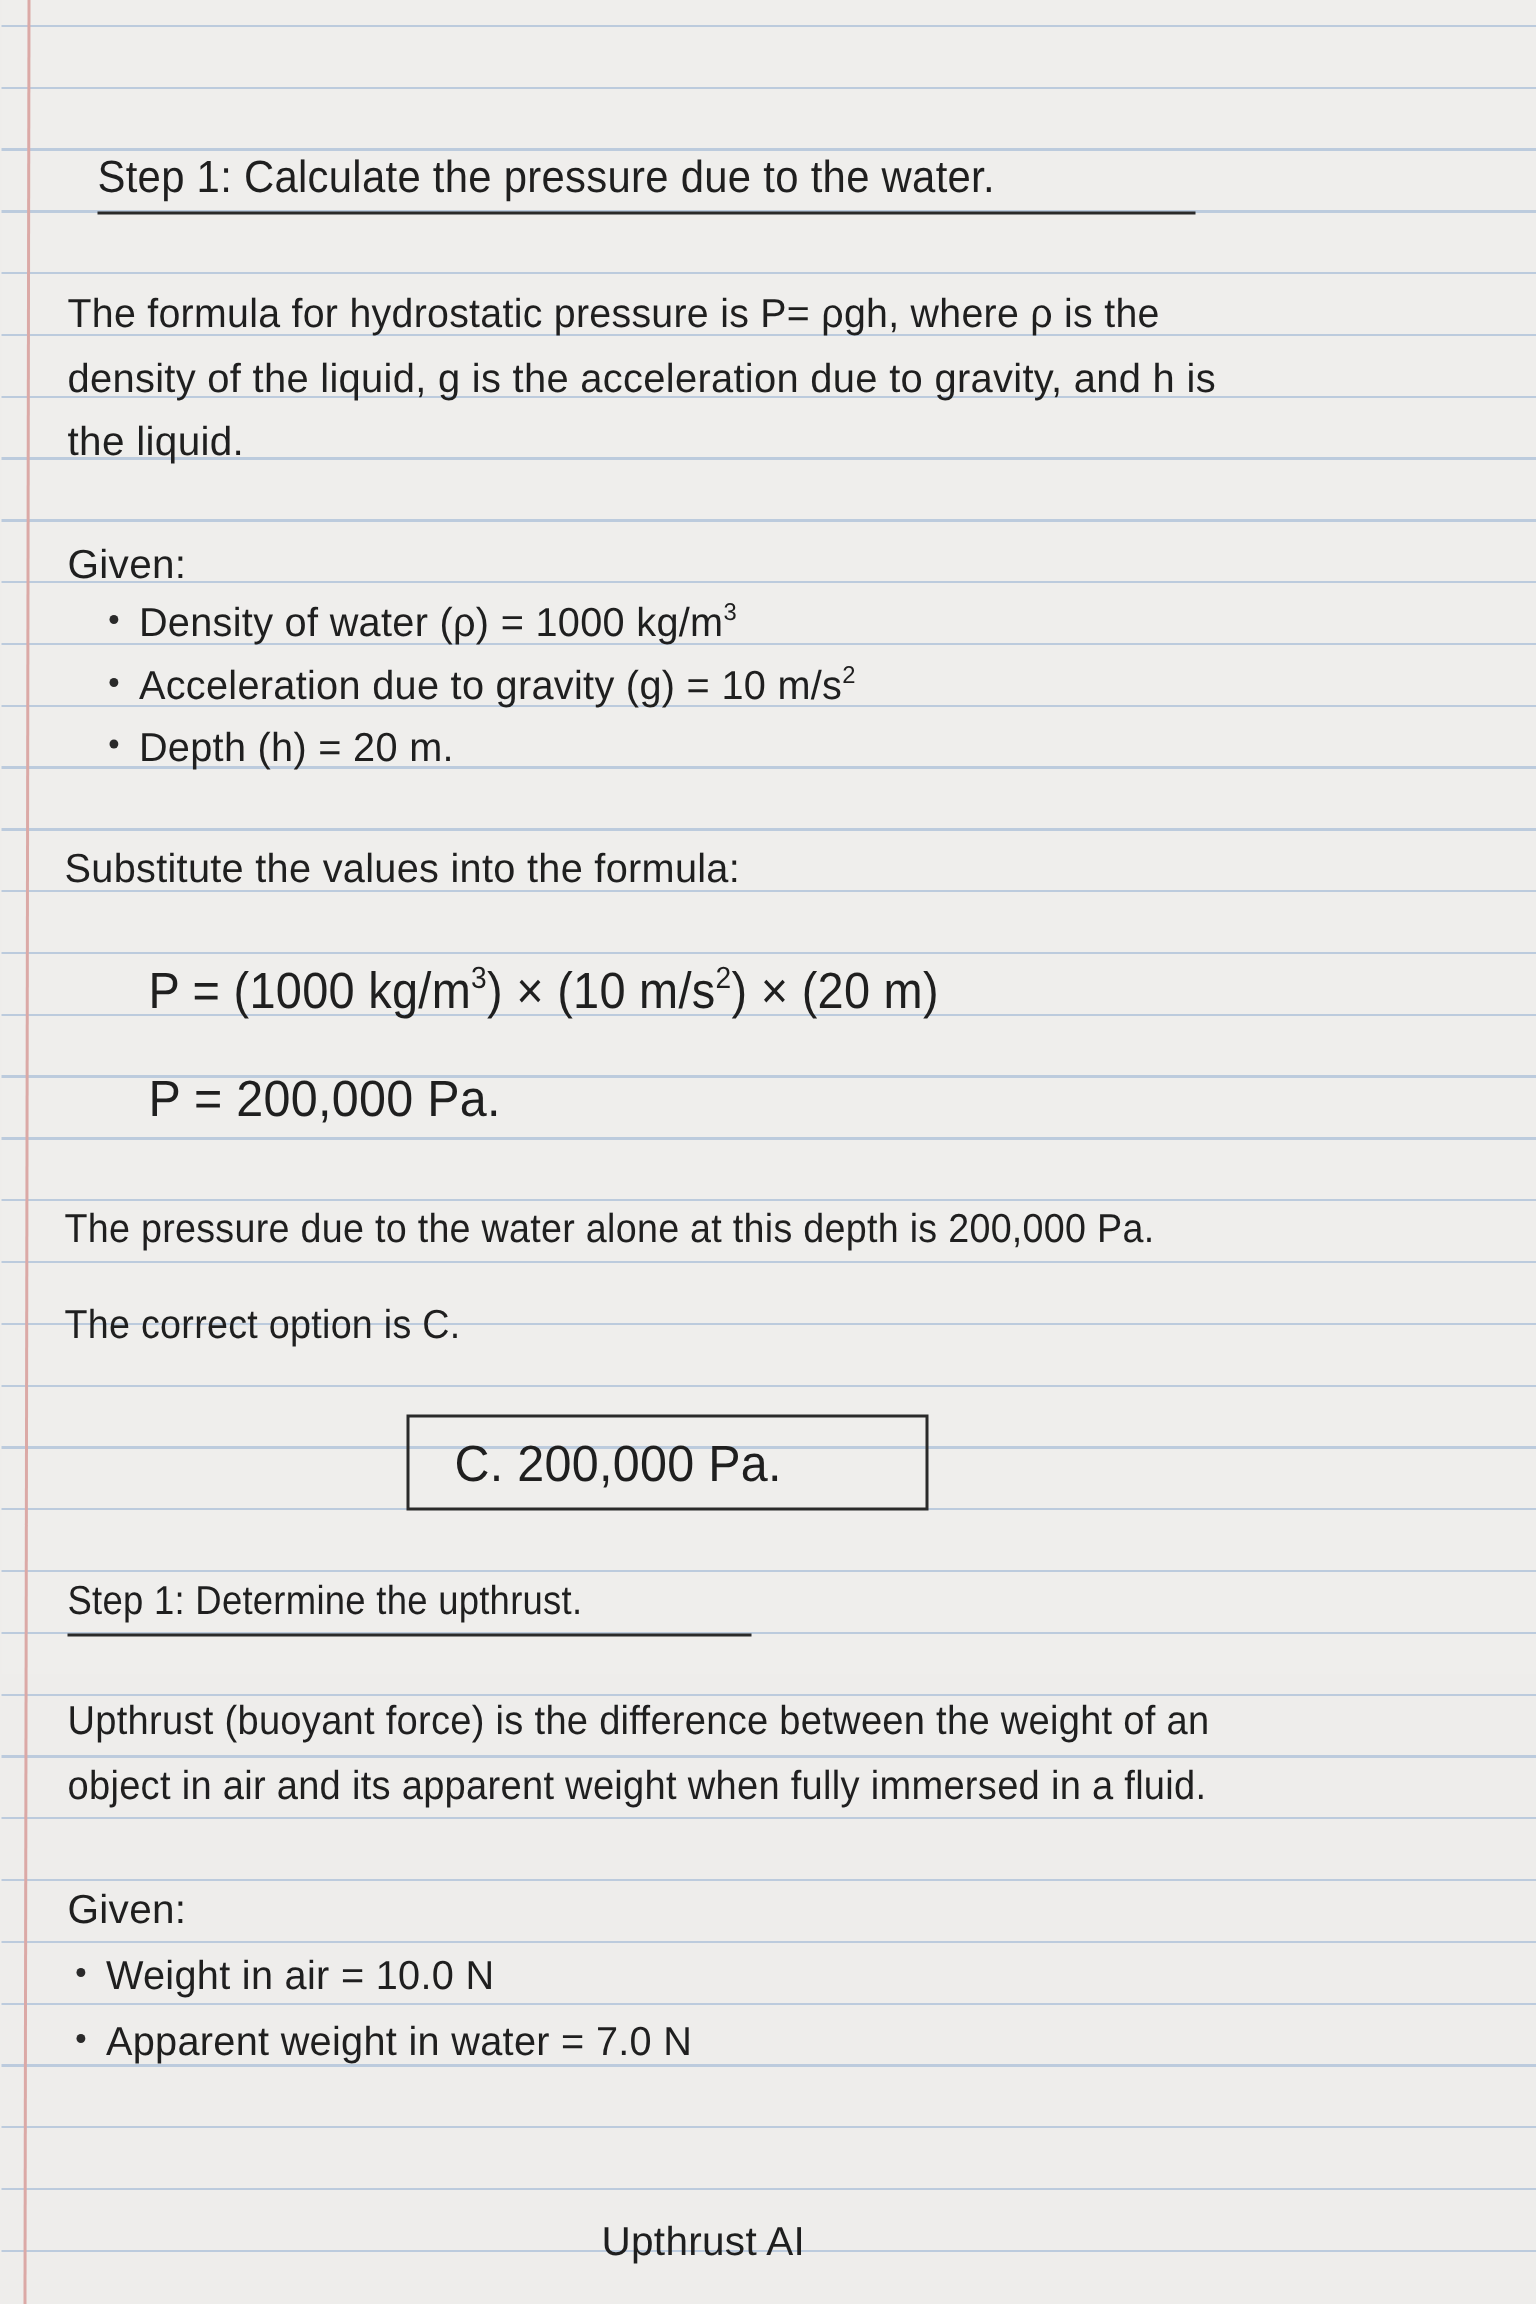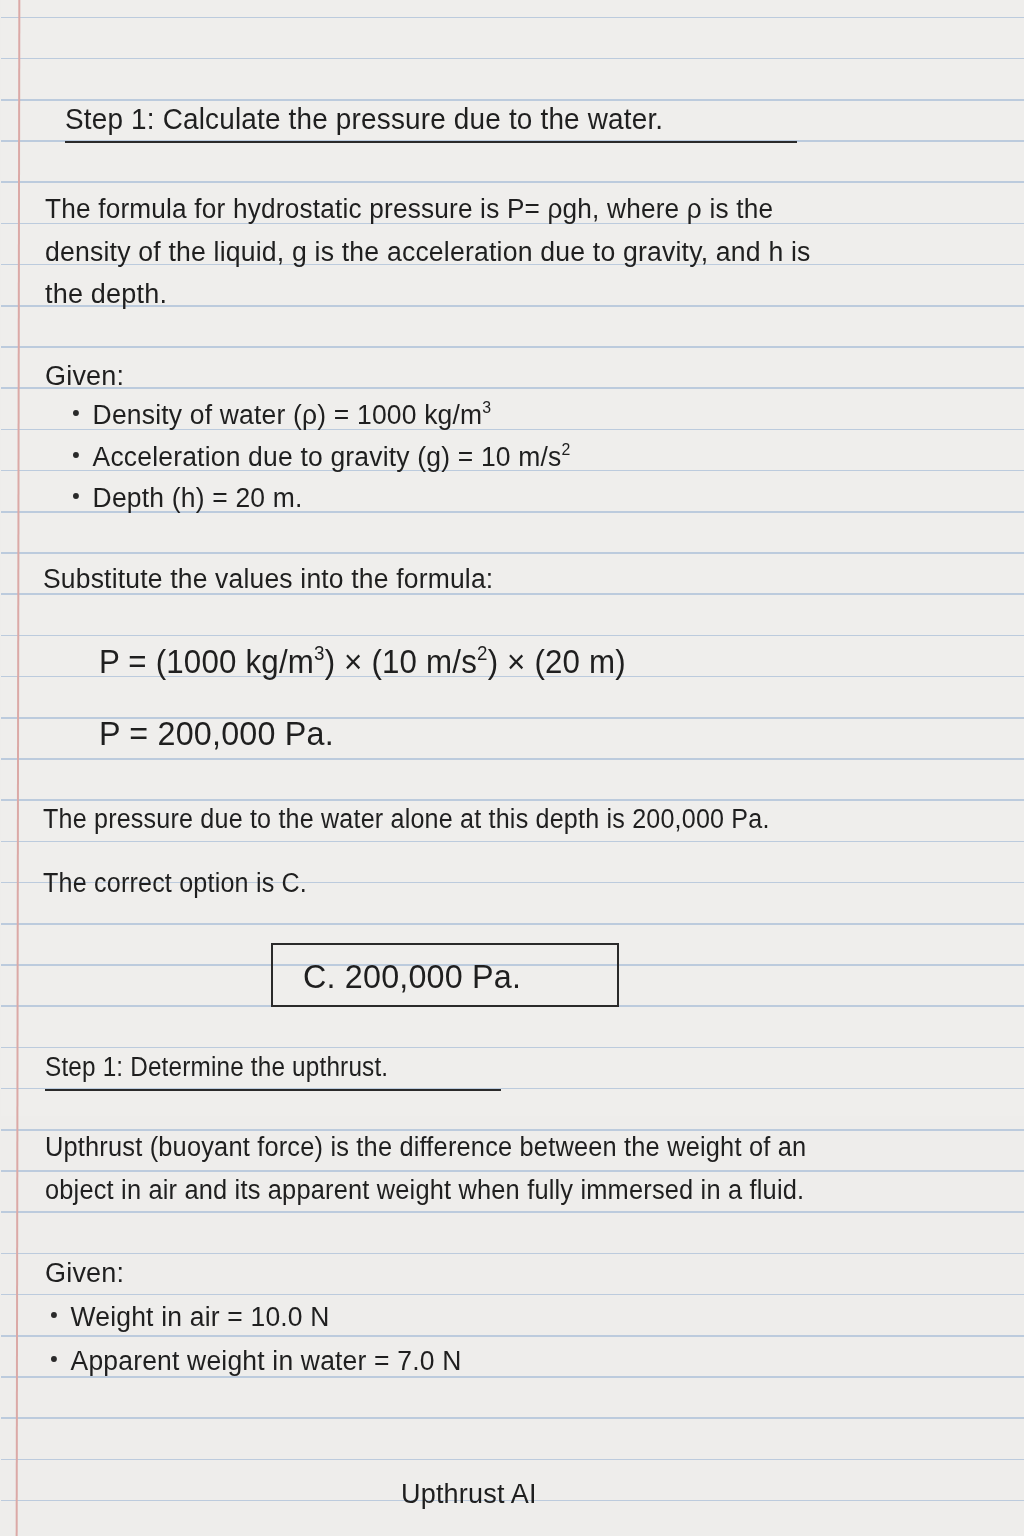--- a/index.html
+++ b/index.html
@@ -24,21 +24,21 @@
 
 <div id="page">
   <div id="rules"></div>
   <div id="margin-line"></div>
 
   <div class="ln t30" style="left:64px; top:104px; transform:scaleX(0.93);">Step 1: Calculate the pressure due to the water.</div>
   <div class="ul" style="left:64px; top:141px; width:732px;"></div>
 
   <div class="ln t28" style="left:44px; top:196px; transform:scaleX(0.97);">The formula for hydrostatic pressure is P= ρgh, where ρ is the</div>
   <div class="ln t28" style="left:44px; top:239px; transform:scaleX(0.985);">density of the liquid, g is the acceleration due to gravity, and h is</div>
-  <div class="ln t28" style="left:44px; top:281px;">the depth.</div>
+  <div class="ln t28" style="left:44px; top:281px;">the liquid.</div>
 
   <div class="ln t28" style="left:44px; top:363px;">Given:</div>
   <div class="ln t28" style="left:72px; top:402px; transform:scaleX(0.98);">
     <span class="bullet"></span><span>Density of water (ρ) = 1000 kg/m</span><sup>3</sup>
   </div>
   <div class="ln t28" style="left:72px; top:444px; transform:scaleX(0.98);">
     <span class="bullet"></span><span>Acceleration due to gravity (g) = 10 m/s</span><sup>2</sup>
   </div>
   <div class="ln t28" style="left:72px; top:485px; transform:scaleX(0.98);">
     <span class="bullet"></span><span>Depth (h) = 20 m.</span>

